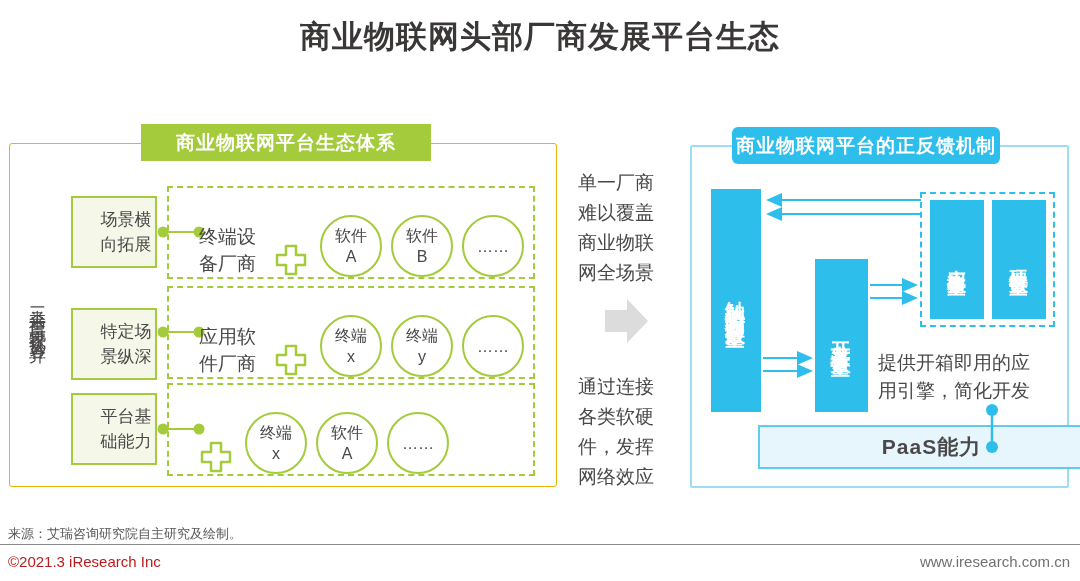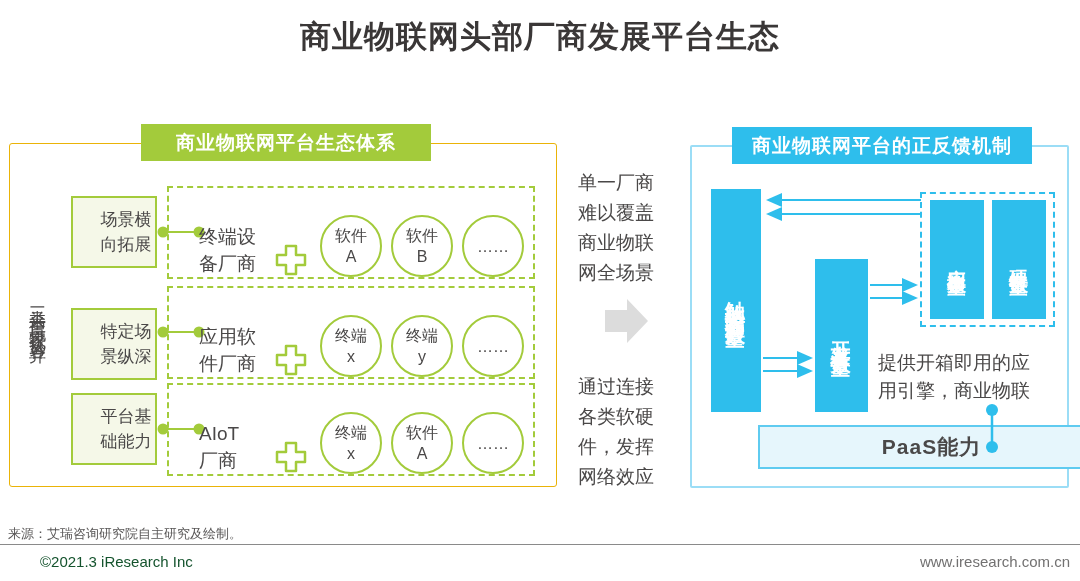--- a/index.html
+++ b/index.html
@@ -51,23 +51,23 @@
     position:absolute; left:578px; width:92px; font-size:19px; line-height:30px;
     color:#4a4848; white-space:pre-line;margin-top:10px;
   }
   .flow-arrow { position:absolute; left:603px; top:299px; }
   
   .panel-right {
     position:absolute; left:690px; top:145px; width:379px; height:343px;
     border:2px solid #9bddf6; border-radius:2px; background:#fff; box-sizing:border-box;
   }
   .blue-header {
-    position:absolute; left:40px; top:-20px; width:300px; height:37px;
+    position:absolute; left:40px; top:-20px; width:268px; height:37px;
     background:#2ebeec; color:#fff; font-size:19px; font-weight:bold;
-    display:flex; align-items:center; justify-content:center; letter-spacing:1px;
+    display:flex; align-items:center; justify-content:center; letter-spacing:1px;border-radius:6px;
   }
   .vbox {
     position:absolute; background:#2ebeec; color:#fff; font-weight:bold;
     display:flex; align-items:center; justify-content:center;
   }
   .vbox span { writing-mode:vertical-rl; font-size:20px; letter-spacing:4px; }
   .vbox-merchant  { left:19px;  top:42px;  width:50px; height:223px; }
   .vbox-developer { left:123px; top:112px; width:53px; height:153px; }
   .dashed-blue {
     position:absolute; left:228px; top:45px; width:135px; height:135px; box-sizing:border-box;
@@ -85,21 +85,21 @@
   .paas-bar {
     position:absolute; left:18px; top:278px; width:347px; height:44px; box-sizing:border-box;
     background:#e6f6fc; border:2px solid #5fcbf0;
     display:flex; align-items:center; justify-content:center;
     font-size:21px; font-weight:bold; color:#4a4848; letter-spacing:1px;margin-left:48px;
   }
   .flows { position:absolute; left:0; top:0; pointer-events:none; }
   
   .source-note { position:absolute; left:8px; top:525px; font-size:13px; color:#595757; }
   .footer-line { position:absolute; left:0; top:544px; width:1080px; border-top:1px solid #8a8a8a; }
-  .copyright   { position:absolute; left:8px;  top:553px; font-size:15px; color:#14532d;margin-left:32px; }
+  .copyright   { position:absolute; left:8px;  top:553px; font-size:15px; color:#b91c1c; }
   .website     { position:absolute; right:10px; top:553px; font-size:15px; color:#727171; }
 </style>
 </head>
 <body>
 
 <div class="canvas">
 
   <div class="title">商业物联网头部厂商发展平台生态</div>
 
   <div class="panel-left">
@@ -151,22 +151,20 @@
     </div>
 
     <div class="row-label" style="top:249px">平台基
 础能力</div>
     <svg class="connector" style="top:278px" width="52" height="14">
       <line x1="8" y1="7" x2="44" y2="7" stroke="#a3cb3b" stroke-width="2"></line>
       <circle cx="8" cy="7" r="5.5" fill="#a3cb3b"></circle>
         <circle cx="44" cy="7" r="5.5" fill="#a3cb3b"></circle>
     </svg>
     <div class="dashed-box" style="top:239px">
-      <div class="vendor">AIoT
-厂商</div>
       <span class="plus-wrap">
         <svg width="34" height="34" viewBox="0 0 34 34">
             <path d="M12 3 h10 v9 h9 v10 h-9 v9 h-10 v-9 h-9 v-10 h9 z" fill="#ffffff" stroke="#a3cb3b" stroke-width="2.5" stroke-linejoin="round"></path>
           </svg>
       </span>
       <div class="circle">终端
 x</div>
       <div class="circle">软件
 A</div>
       <div class="circle">……</div>
@@ -199,21 +197,21 @@
     <div class="dashed-blue">
       <div class="vbox-inner">
         <span>应用数量</span>
       </div>
       <div class="vbox-inner">
         <span>硬件数量</span>
       </div>
     </div>
 
     <div class="engine-note">提供开箱即用的应
-用引擎，商业物联</div>
+用引擎，简化开发</div>
 
     <div class="paas-bar">PaaS能力</div>
 
     <svg class="flows" width="379" height="343" viewBox="0 0 379 343">
 
       <line x1="90" y1="53" x2="229" y2="53" stroke="#2ebeec" stroke-width="2"></line>
       <polygon points="74,53 90,46 90,60" fill="#2ebeec"></polygon>
       <line x1="90" y1="67" x2="229" y2="67" stroke="#2ebeec" stroke-width="2"></line>
       <polygon points="74,67 90,60 90,74" fill="#2ebeec"></polygon>
 

